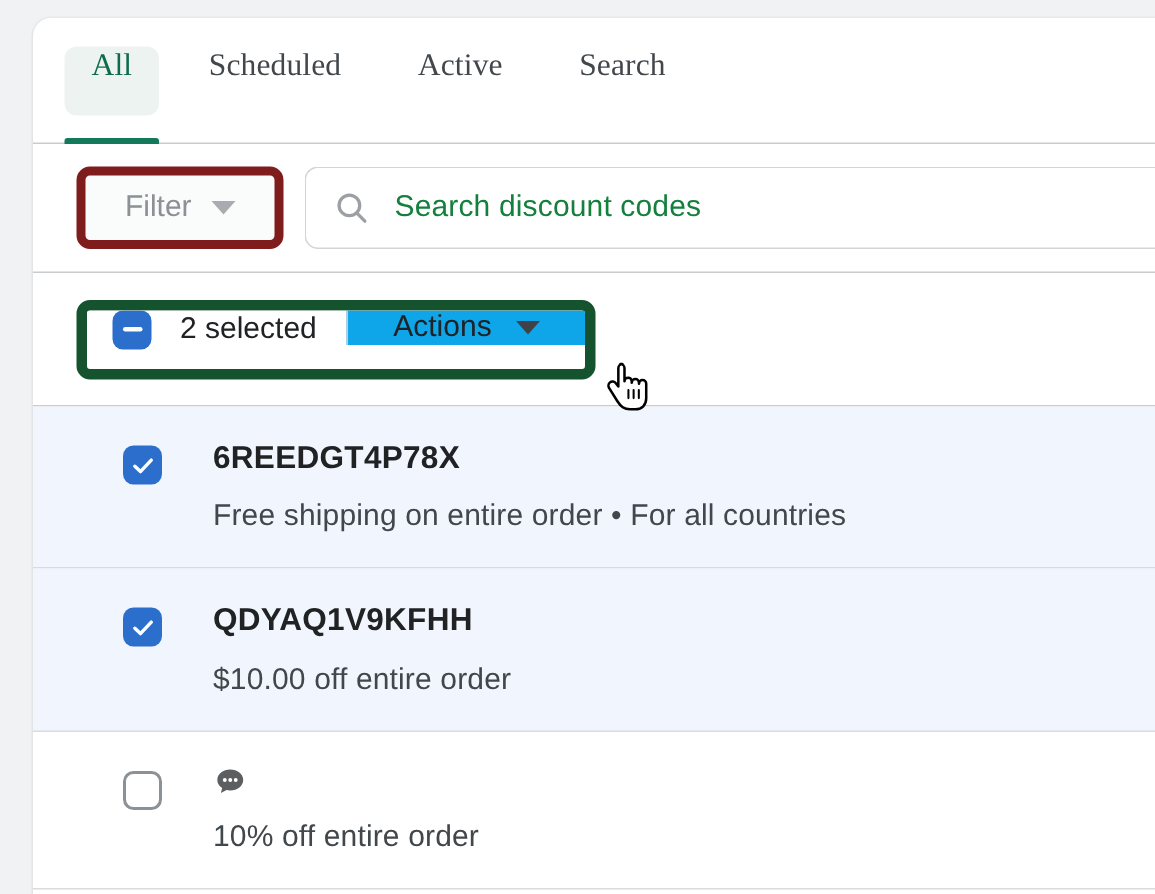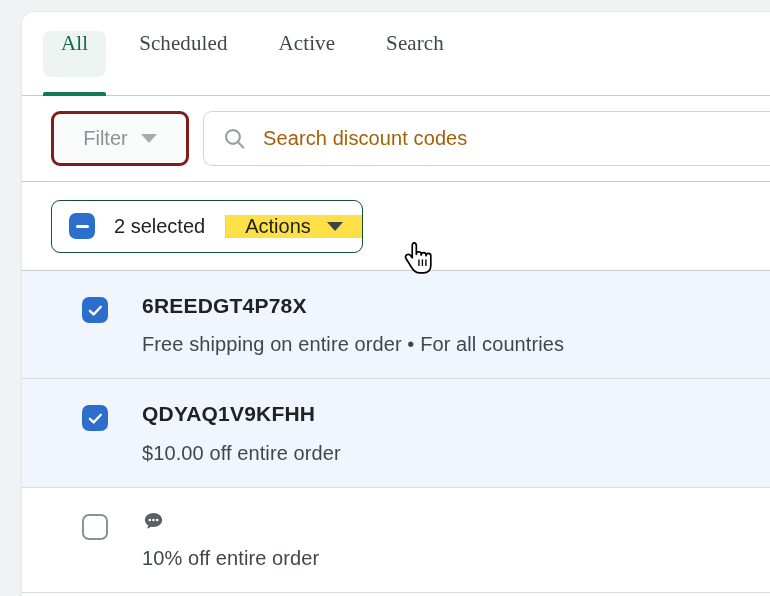--- a/index.html
+++ b/index.html
@@ -79,21 +79,21 @@
     border-bottom: 1px solid #c9cccf;
   }
   .filter-btn {
     height: 55px;
     min-width: 138px;
     display: flex;
     align-items: center;
     justify-content: center;
     gap: 13px;
     background: #fafbfb;
-    border: 3px solid #7f1d1d;
+    border: 6px solid #7f1d1d;
     border-radius: 9px;
     font-size: 20px;
     color: #8c9196;
     font-family: "Liberation Sans", sans-serif;
     cursor: default;
     padding: 0 18px;
   }
   .caret {
     width: 0; height: 0;
     border-left: 8px solid transparent;
@@ -111,38 +111,38 @@
     padding-left: 18px;
     background: #ffffff;
     border: 1px solid #d2d5d8;
     border-radius: 9px 0 0 9px;
     border-right: none;
     margin-right: -1px;
   }
   .search-icon { flex: none; display:block; }
   .search-ph {
     font-size: 20px;
-    color: #a16207;
+    color: #15803d;
     letter-spacing: 0.1px;
     white-space: nowrap;
   }
 
   
   .bulkrow {
     height: 89px;
     display: flex;
     align-items: center;
     padding-left: 29px;
     border-bottom: 1px solid #c9cccf;
   }
   .bulk-group {
     display: flex;
-    align-items: center;
+    align-items: flex-start;
     height: 53px;
-    border: 1px solid #14532d;
+    border: 7px solid #14532d;
     border-radius: 9px;
     overflow: hidden;
     background: #ffffff;
   }
   .bulk-count {
     display: flex;
     align-items: center;
     gap: 19px;
     padding: 0 20px 0 17px;
     background: #ffffff;
@@ -172,22 +172,22 @@
   }
   .cb.checked { background: #2c6ecb; }
   .cb.empty {
     background: #ffffff;
     border: 2px solid #8c9196;
   }
   .actions-btn {
     display: flex;
     align-items: center;
     gap: 16px;
-    padding: 0 19px;
-    background: #fde047;
+    padding: 0 30px;
+    background: #0ea5e9;
     border: none;
     border-left: 1px solid #c9cccf;
     font-size: 20px;
     color: #202223;
     font-family: "Liberation Sans", sans-serif;
     cursor: pointer;
   }
   .actions-btn .caret { border-top-color: #3f4347; }
 
   

